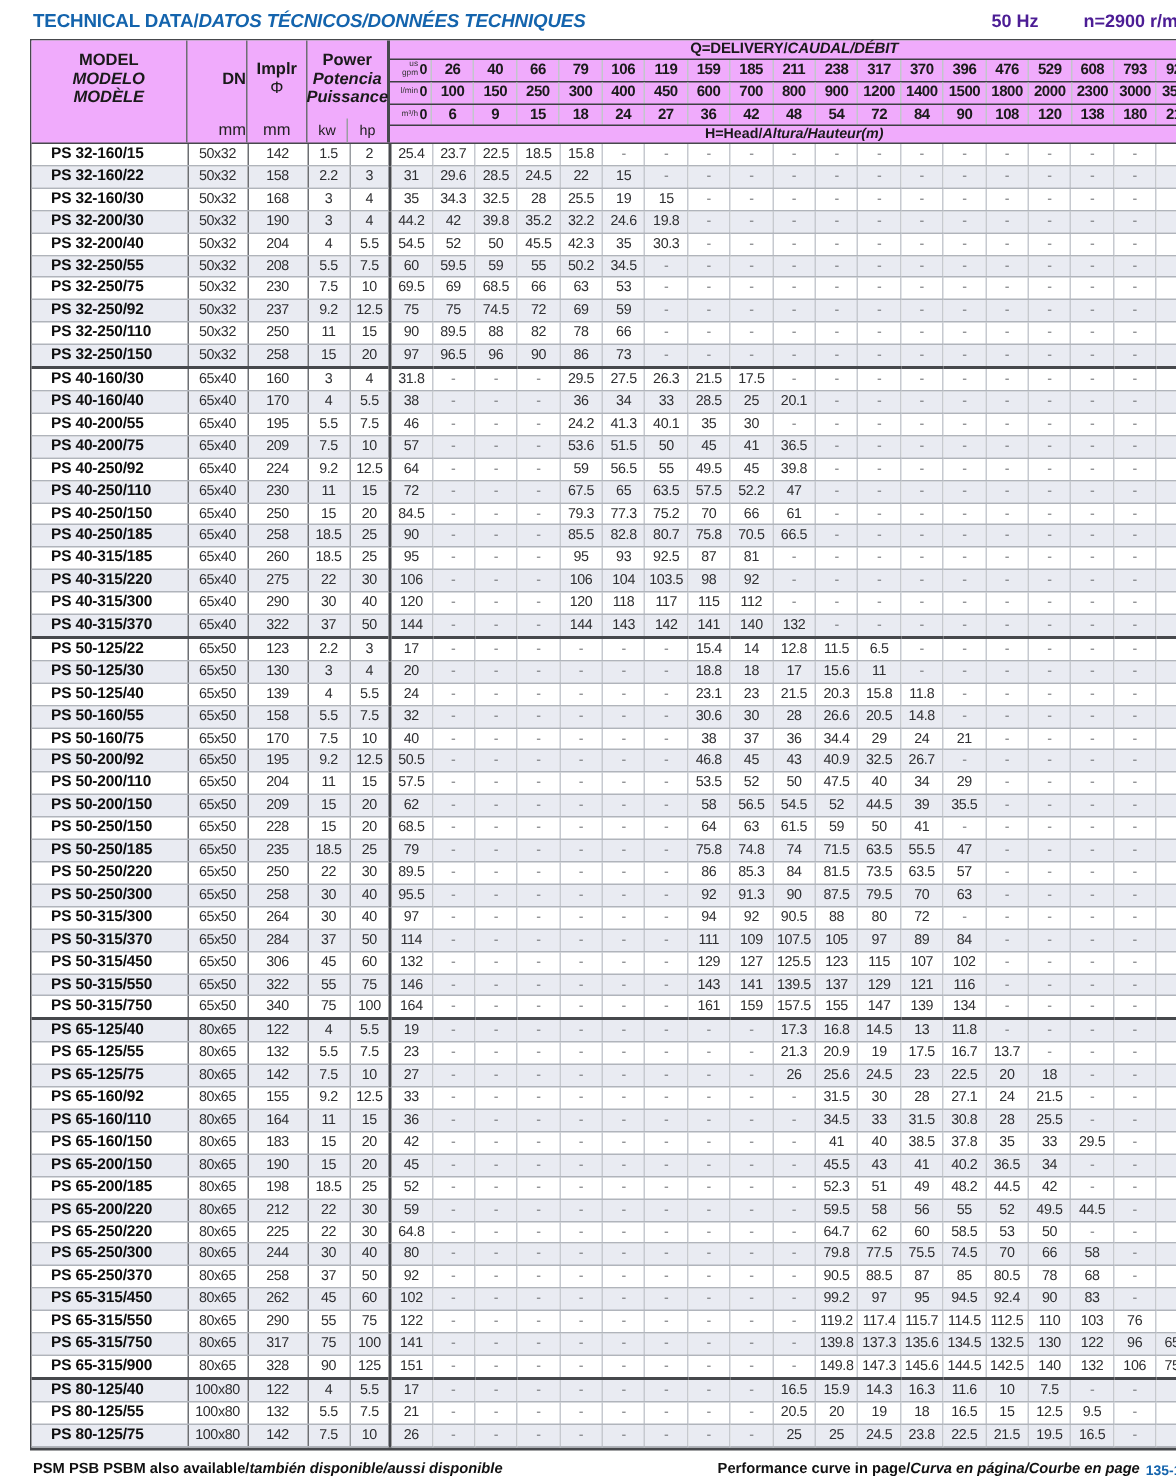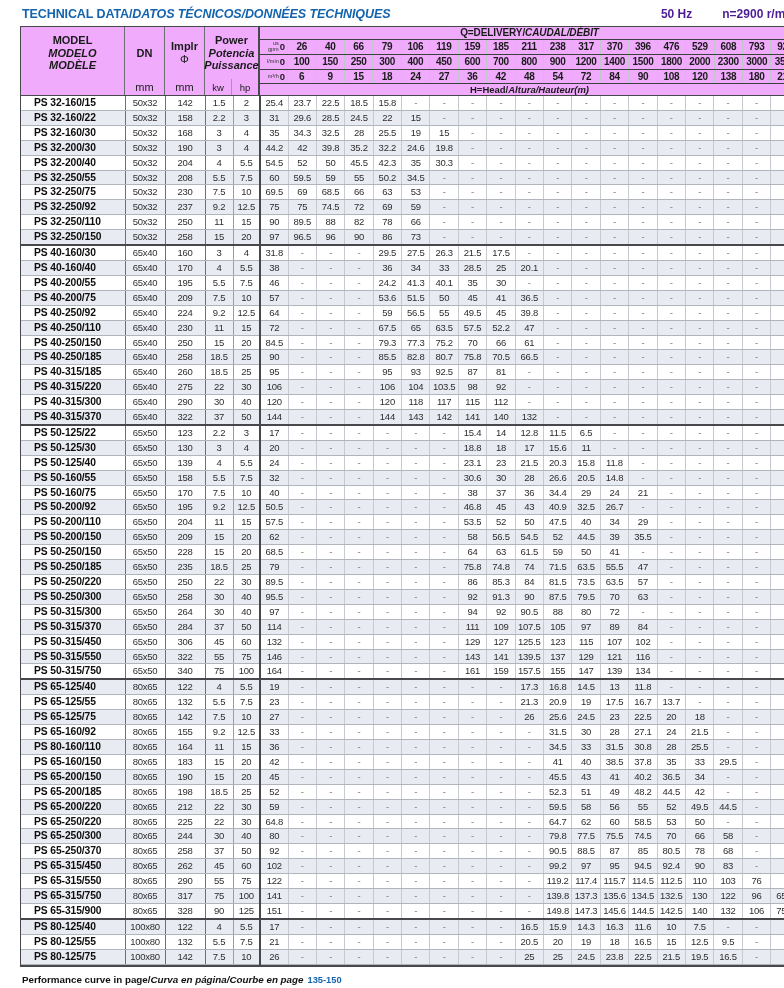--- a/index.html
+++ b/index.html
@@ -13,21 +13,21 @@
   .doc-title .it { font-style: italic; }
   .title-right { display: flex; gap: 30px; font-size: 12px; font-weight: bold; color: #4c1d95; padding-right: 2px; }
 
   
   .tablewrap { width: 780px; border: 1.5px solid #46484c; border-bottom-width: 2px; background: #fff; position: relative; }
 
   
   .thead { display: flex; height: 69px; border-bottom: 1.6px solid #46484c; position: relative; z-index: 2; background: #f0abfc; }
   .hc { border-right: 1px solid #6d6f73; display: flex; flex-direction: column; }
   .hc-model { width: 104px; }
-  .hc-dn { width: 40px; }
+  .hc-dn { width: 40px; align-items: flex-end; }
   .hc-imp { width: 40px; }
   .hc-pow { width: 55px; border-right: 2px solid #46484c; }
   .hc-main { flex: 1; display: flex; flex-direction: column; align-items: center; justify-content: center; line-height: 1.18; }
   .hc-main .lbl { font-size: 11px; font-weight: bold; }
   .hc-main .lbl.it { font-style: italic; }
   .hc-unitrow { height: 16px; display: flex; align-items: center; justify-content: center; font-size: 11px; color: #222; }
   .pow-units { display: flex; height: 16px; }
   .pow-units > div { flex: 1; display: flex; align-items: center; justify-content: center; font-size: 9.5px; }
   .pow-units > div:first-child { border-right: 1px solid #9a9da2; }
 
@@ -1335,21 +1335,21 @@
             <td>30</td>
             <td>28</td>
             <td>27.1</td>
             <td>24</td>
             <td>21.5</td>
             <td class="dash">-</td>
             <td class="dash">-</td>
             <td class="dash qlast">-</td>
           </tr>
           <tr class="shade">
-            <td class="model">PS 80-160/110</td>
+            <td class="model">PS 65-160/110</td>
             <td class="dn">80x65</td>
             <td class="imp">164</td>
             <td class="kw">11</td>
             <td class="hp">15</td>
             <td>36</td>
             <td class="dash">-</td>
             <td class="dash">-</td>
             <td class="dash">-</td>
             <td class="dash">-</td>
             <td class="dash">-</td>
@@ -1729,18 +1729,19 @@
             <td>19.5</td>
             <td>16.5</td>
             <td class="dash">-</td>
             <td class="dash qlast">-</td>
           </tr>
         </tbody>
     </table>
   </div>
 
   <div class="footer">
+    <div class="foot-left"><span>PSM PSB PSBM also available/</span><span class="it">también disponible/aussi disponible</span></div>
     <div class="foot-right">
       <span><span>Performance curve in page/</span><span class="it">Curva en página/Courbe en page</span></span>
       <span class="pages">135-150</span>
     </div>
   </div>
 </div>
 
 </body></html>

